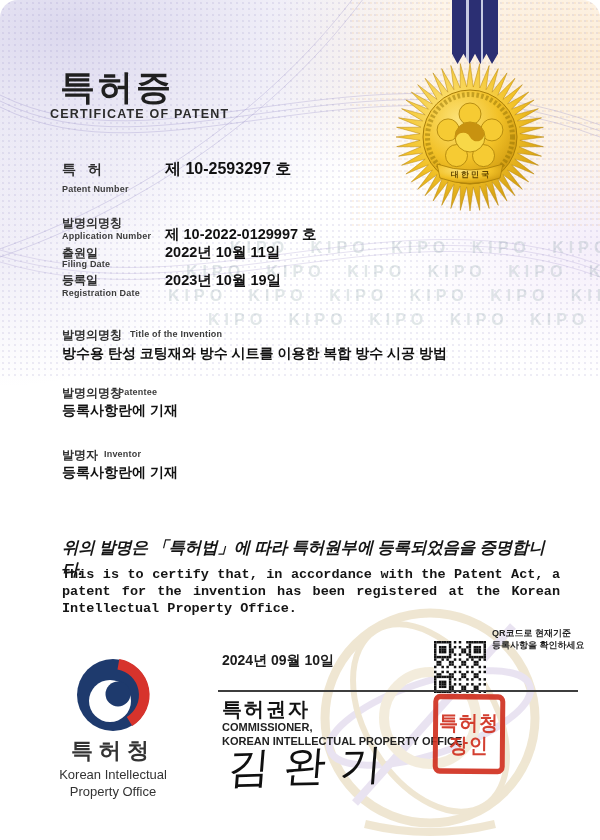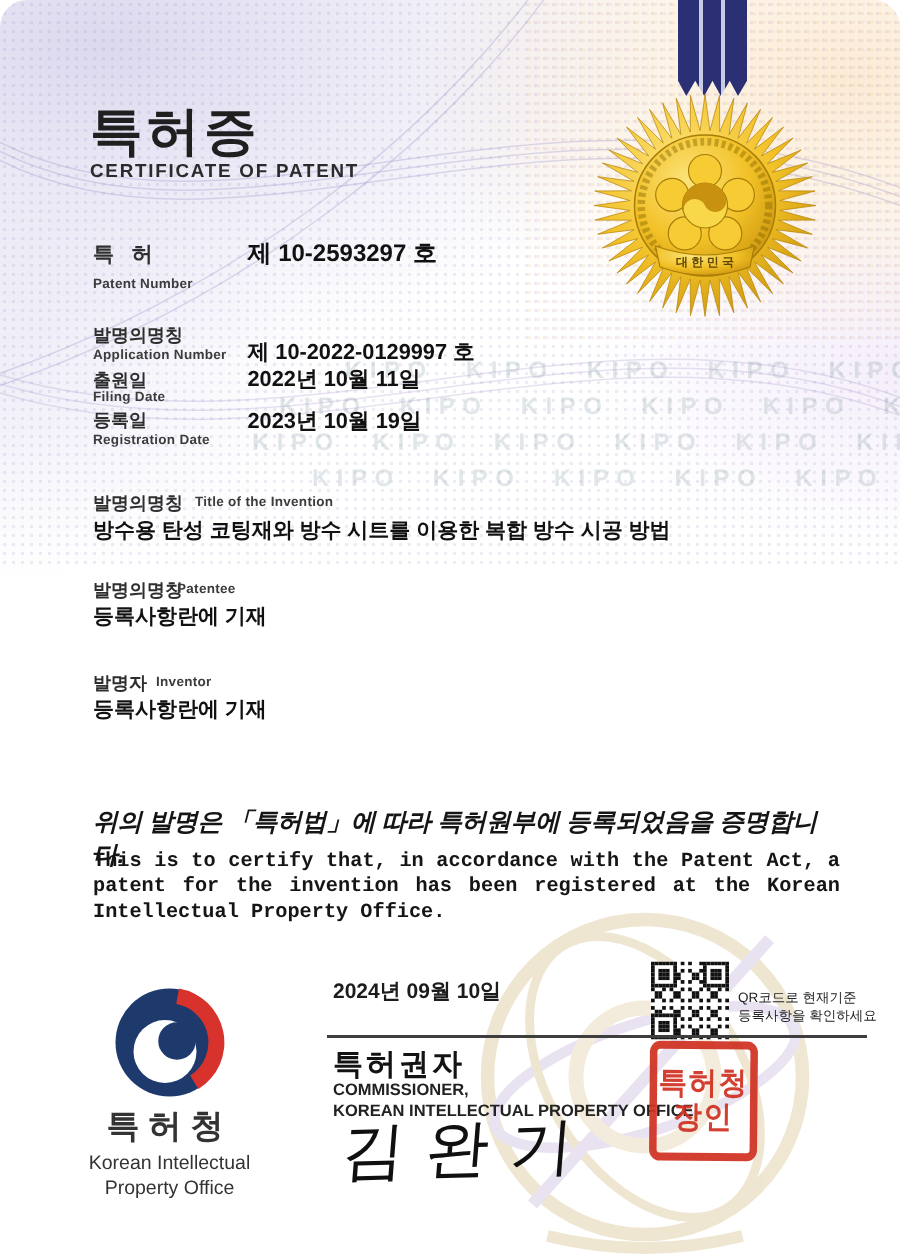--- a/index.html
+++ b/index.html
@@ -23,21 +23,21 @@
     background-size:6px 6px;z-index:0;}
   .bg-dots2{position:absolute;right:0;top:0;width:250px;height:230px;
     background-image:radial-gradient(rgba(235,175,110,0.16) 1px, transparent 1.4px);
     background-size:6px 6px;z-index:0;}
   .kipo-wm{position:absolute;left:168px;top:236px;width:440px;z-index:0;
     color:rgba(148,168,172,0.28);font-weight:700;font-size:16px;
     letter-spacing:5px;word-spacing:12px;line-height:24px;white-space:nowrap;overflow:hidden;}
   .kipo-wm div{height:24px;}
   
   .title-ko{left:60px;top:64px;font-size:35px;font-weight:700;letter-spacing:3px;color:#1f1f1f;}
-  .title-en{left:60px;top:107px;font-size:12.5px;font-weight:700;letter-spacing:1.2px;color:#2b2b2b;}
+  .title-en{left:50px;top:107px;font-size:12.5px;font-weight:700;letter-spacing:1.2px;color:#2b2b2b;}
   
   .ribbon{left:452px;top:0;width:46px;height:64px;z-index:1;
     background:linear-gradient(90deg,#2b2f73 0 30%,#c7cbe3 30% 36%,#2b2f73 36% 62%,#c7cbe3 62% 68%,#2b2f73 68% 100%);
     clip-path:polygon(0 0,100% 0,100% 84%,87% 100%,75% 84%,62% 100%,50% 84%,38% 100%,25% 84%,12% 100%,0 84%);}
   #medal-svg{left:393px;top:60px;z-index:1;}
   
   .lab{font-weight:700;color:#2e2e2e;text-align:right;}
   .sub{font-size:9px;font-weight:700;color:#3c3c3c;letter-spacing:0.2px;}
   .val{font-weight:700;color:#111;}
   
@@ -47,21 +47,21 @@
   .rule{left:218px;top:690px;width:360px;height:1.5px;background:#3e3e3e;z-index:2;}
   .sig{left:228px;top:738px;font-size:42px;font-weight:500;color:#101010;
     letter-spacing:14px;transform:skewX(-6deg) rotate(-1.5deg);font-family:"DejaVu Sans",sans-serif;}
   .seal{left:433px;top:697px;width:62px;height:64px;z-index:3;
     border:5px solid #d03020;border-radius:7px;color:#d03020;
     display:flex;flex-wrap:wrap;align-content:center;justify-content:center;
     font-size:19px;font-weight:900;line-height:21px;letter-spacing:1px;
     transform:rotate(0.5deg) scaleY(1.08);opacity:0.92;word-break:break-all;text-align:center;}
   .logo-ko{left:48px;top:736px;width:130px;text-align:center;font-size:22px;font-weight:700;letter-spacing:6px;color:#333;}
   .logo-en{left:33px;top:766px;width:160px;text-align:center;font-size:13px;line-height:17px;color:#333;}
-  .qr-cap{left:492px;top:659px;font-size:9px;font-weight:400;color:#222;line-height:12px;}
+  .qr-cap{left:492px;top:627px;font-size:9px;font-weight:700;color:#222;line-height:12px;}
 </style>
 </head>
 <body>
 
 <div class="certificate">
 
   <div class="bg-dots"></div>
   <div class="bg-dots2"></div>
   <svg class="layer z0" width="600" height="840" viewBox="0 0 600 840">
     <g fill="none" stroke="rgba(150,140,200,0.30)" stroke-width="1">

